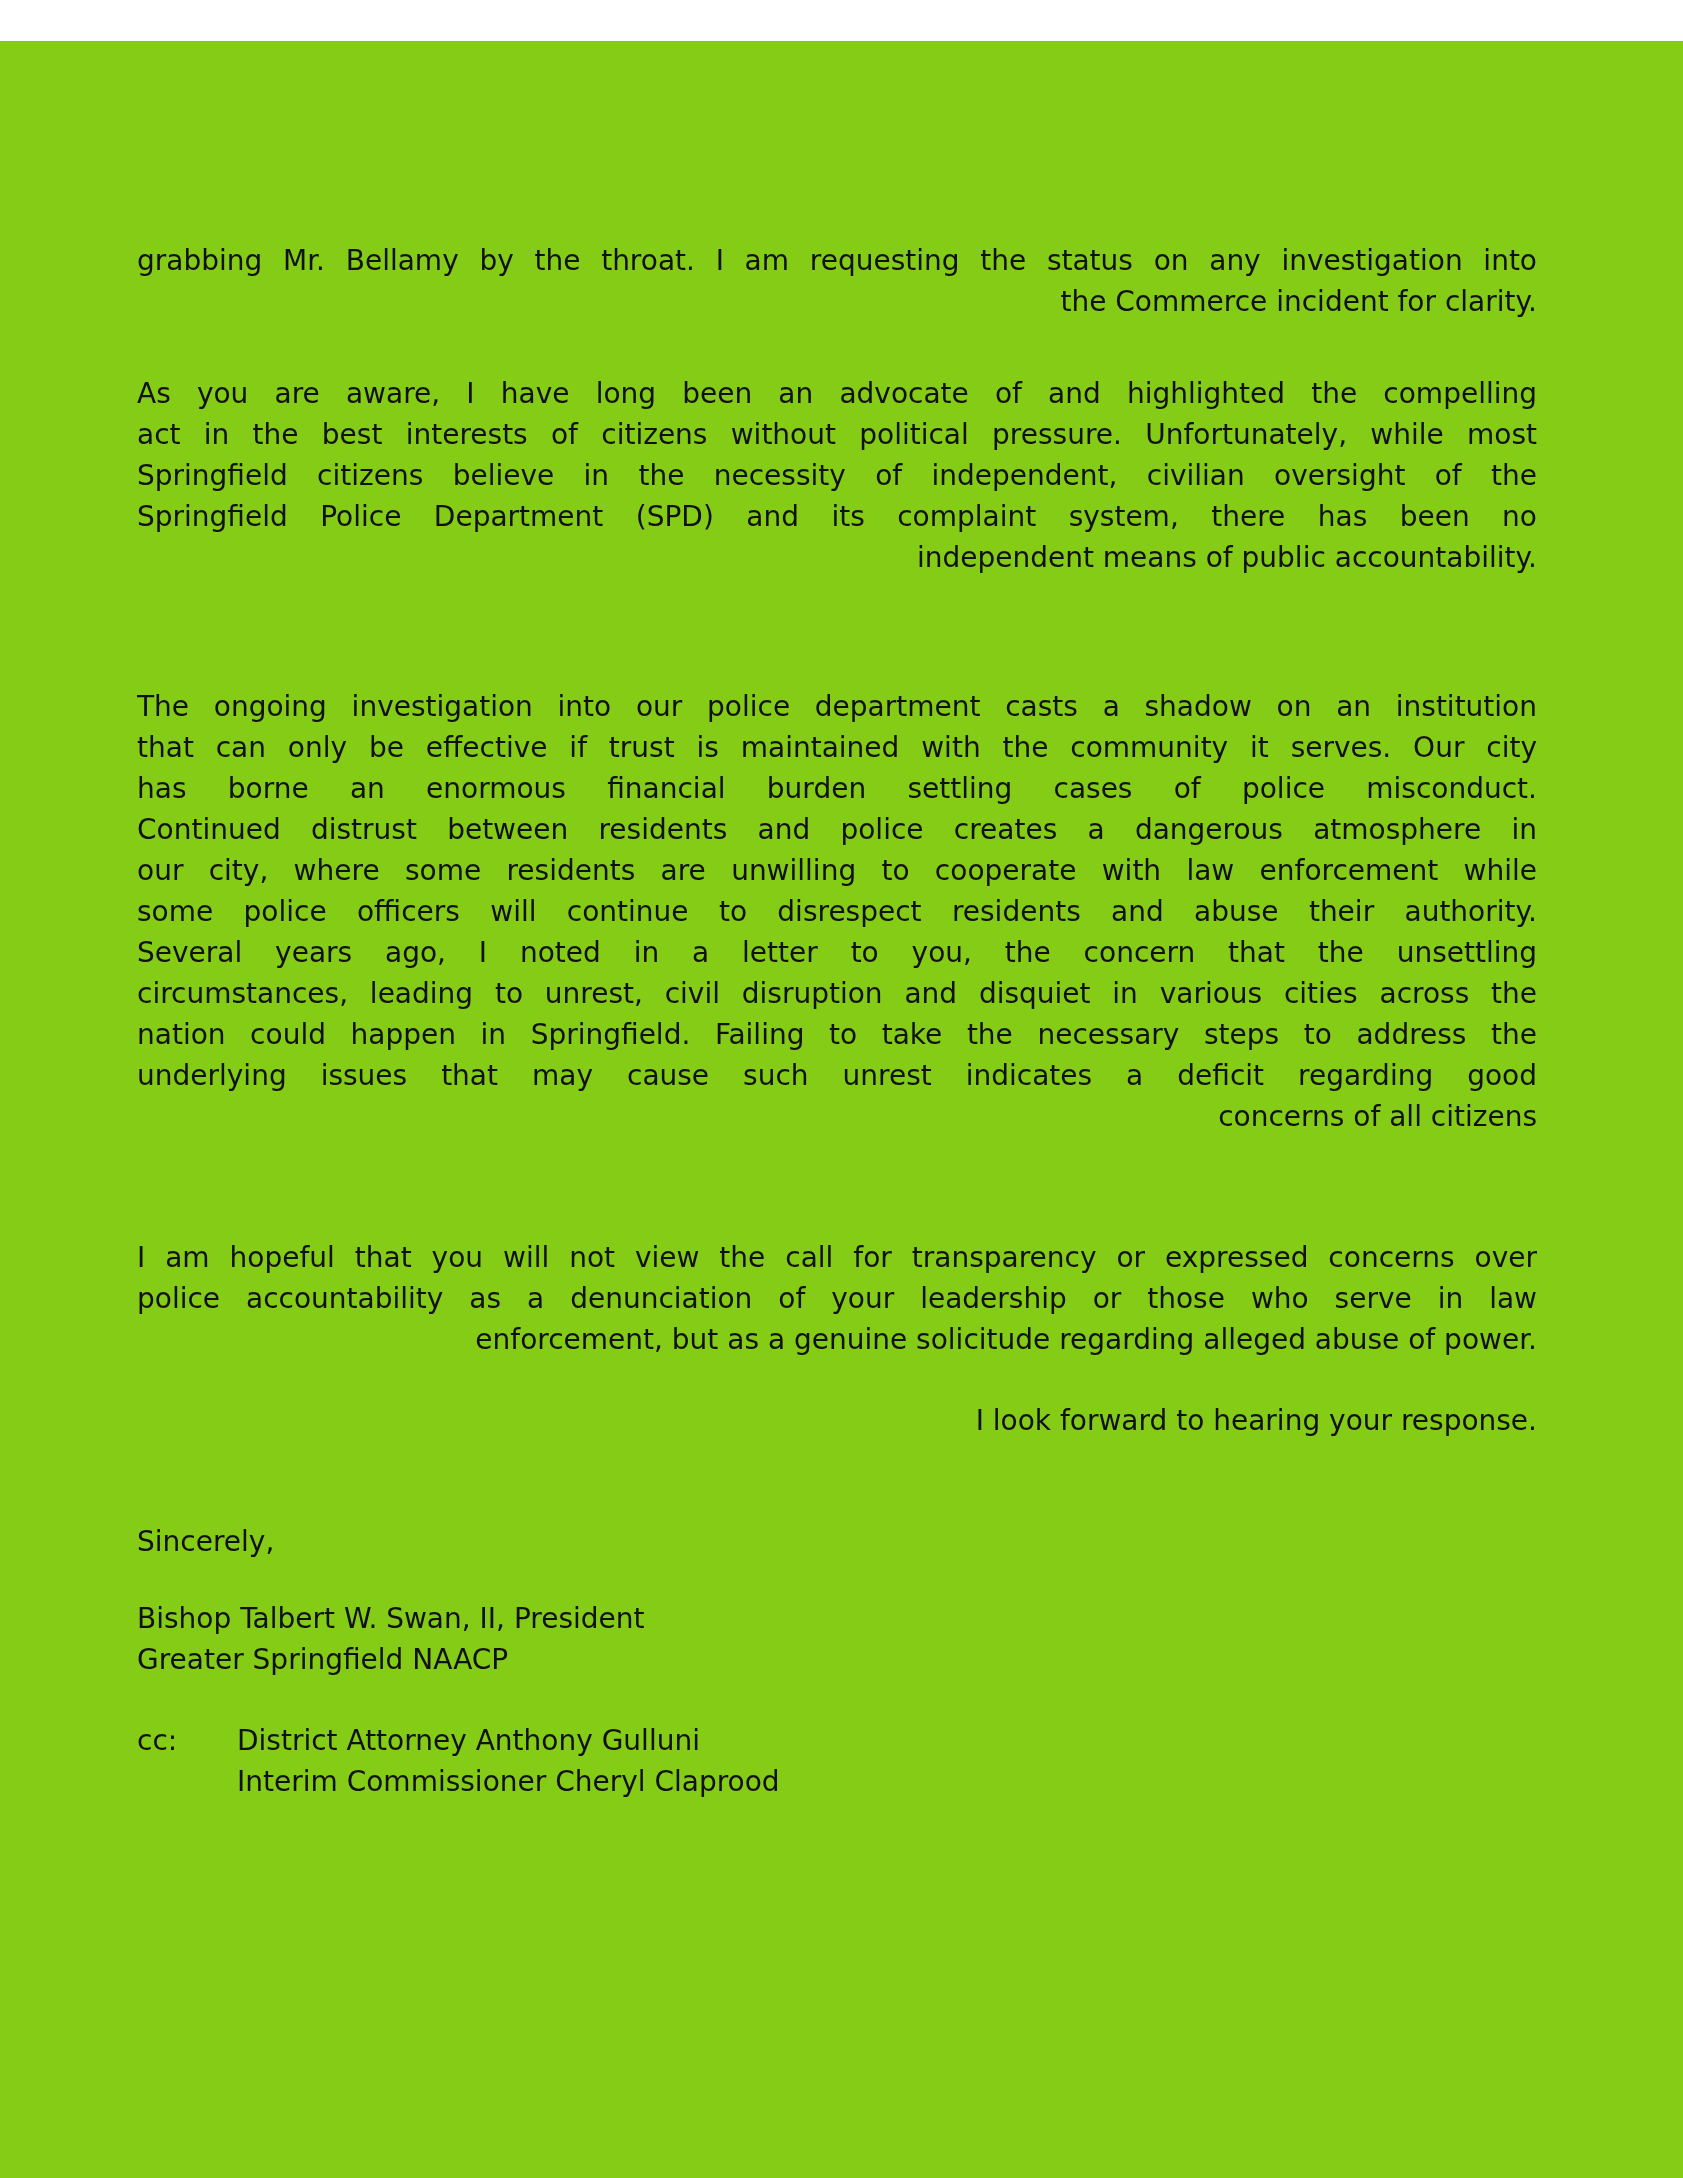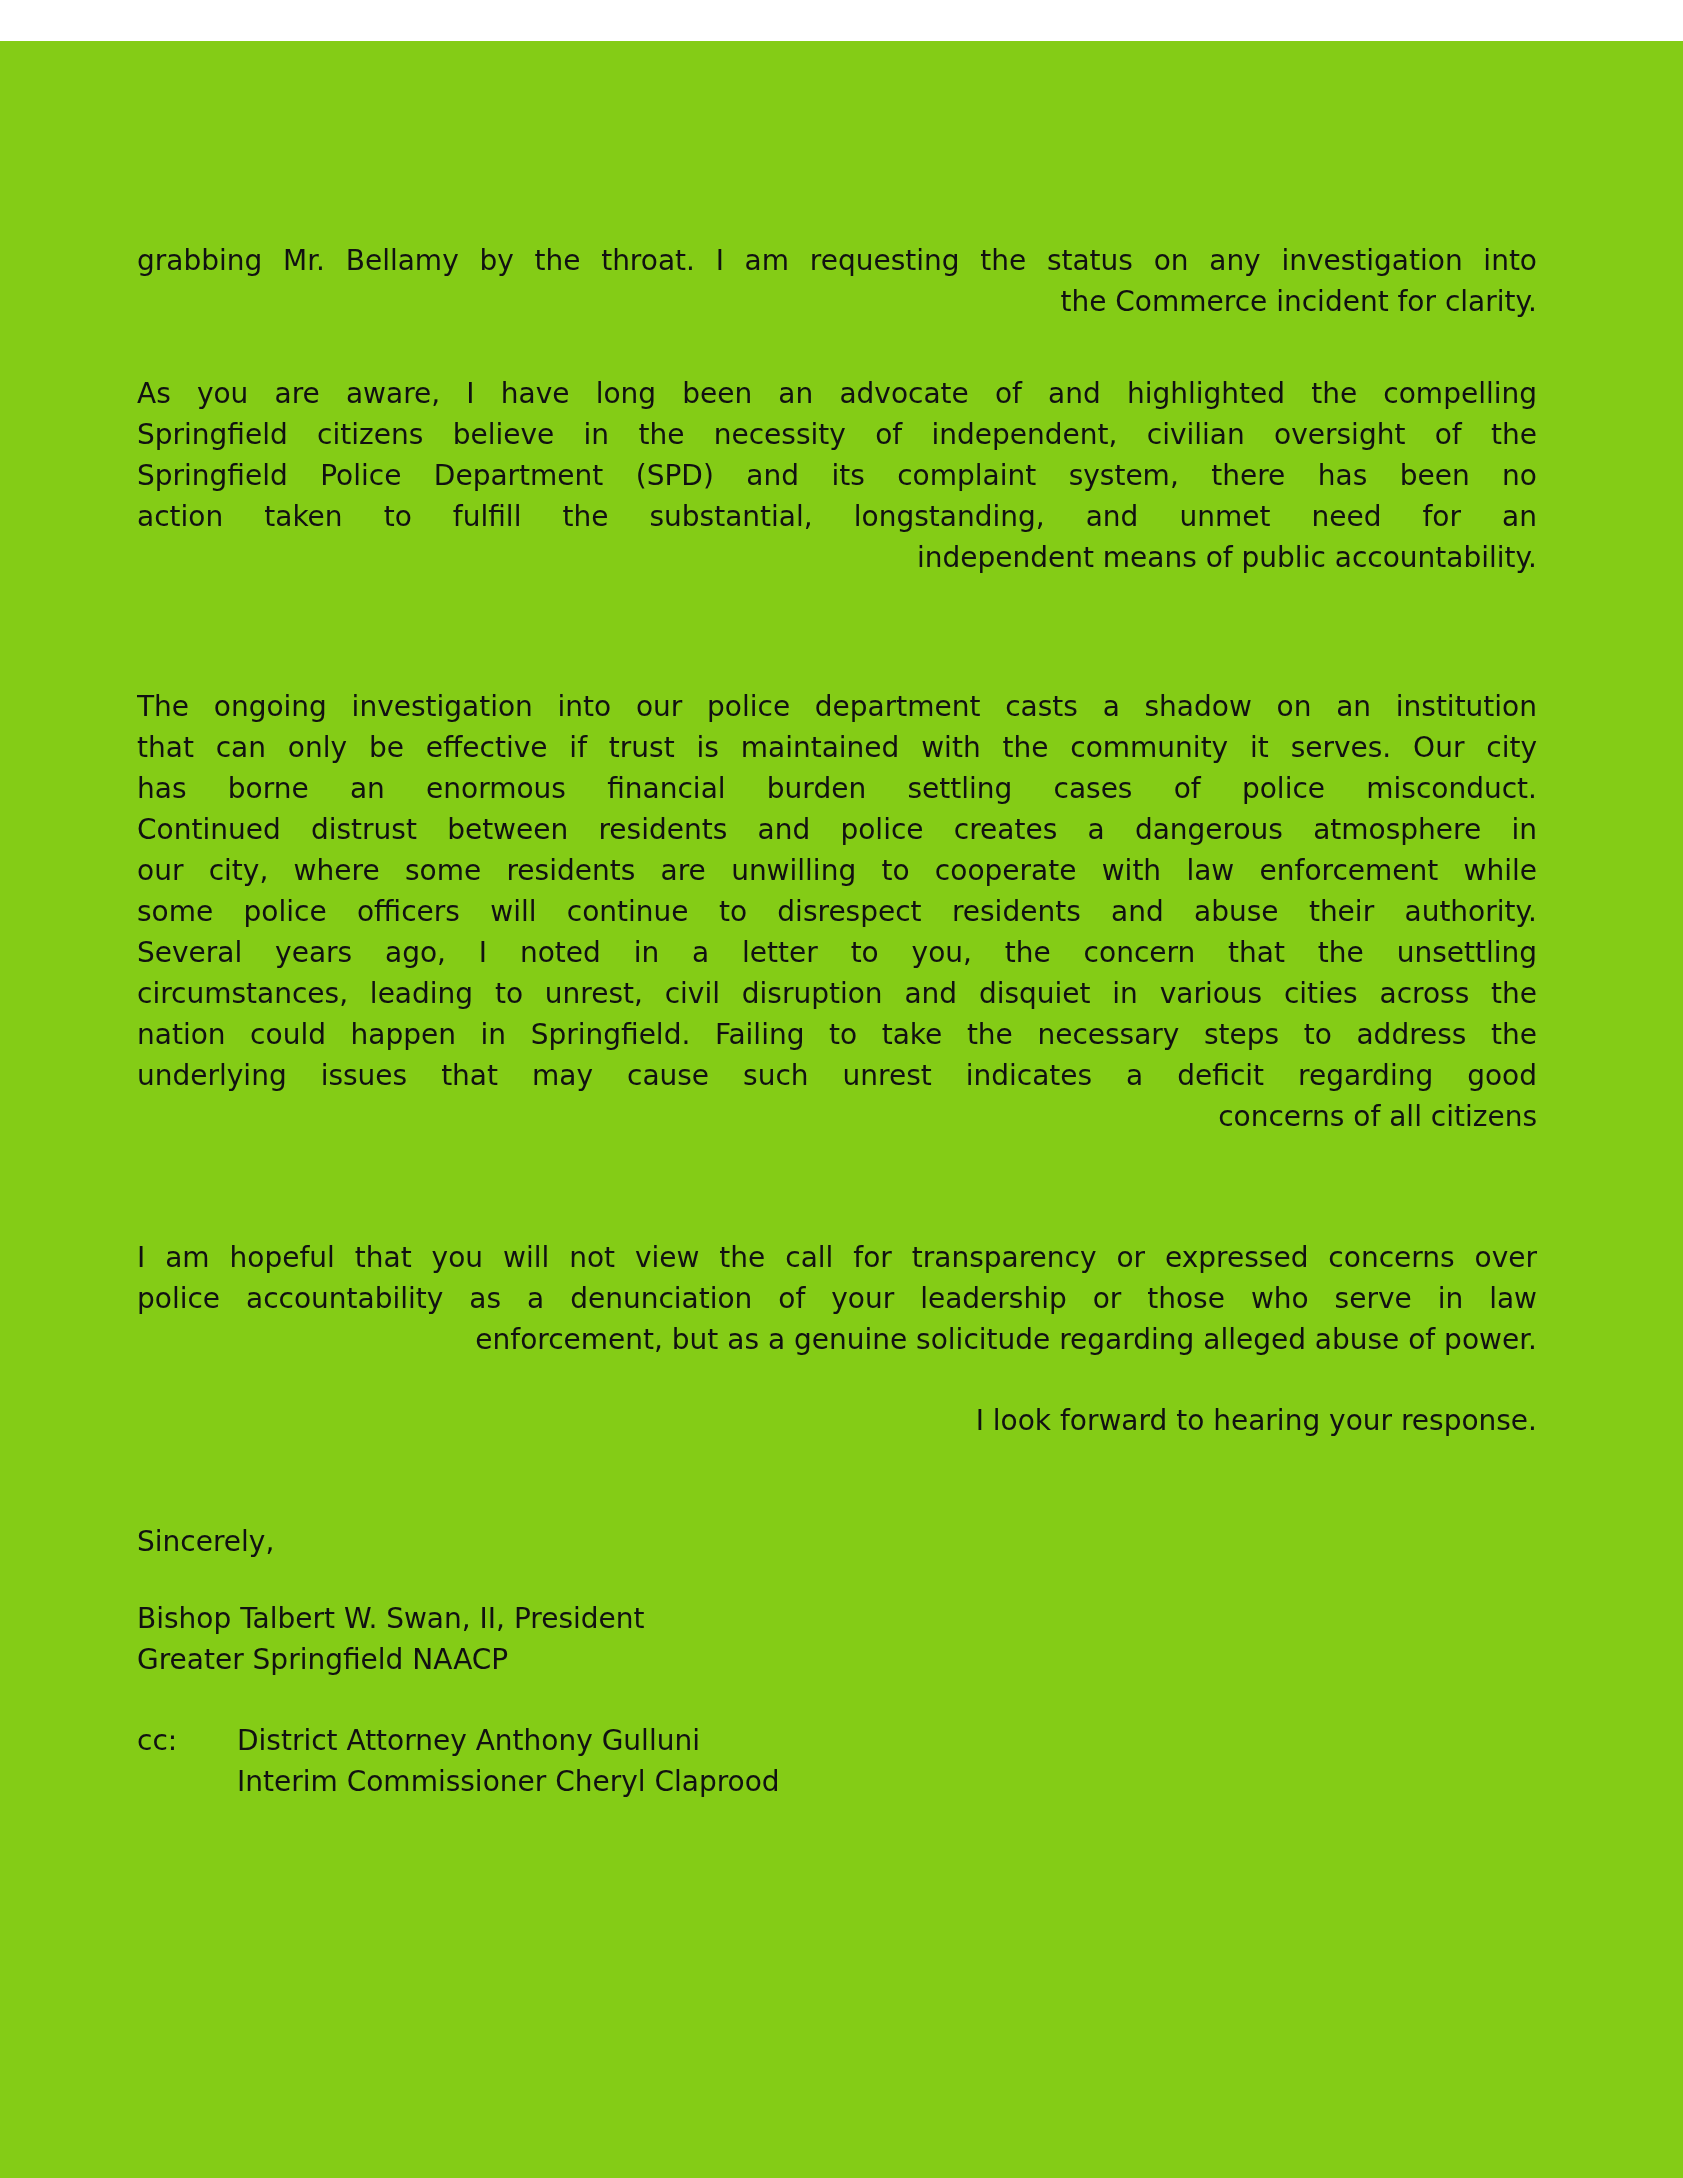--- a/index.html
+++ b/index.html
@@ -26,23 +26,23 @@
 
 <div class="page">
 
   <div class="para" style="top:199px;">
     <div class="line j">grabbing Mr. Bellamy by the throat. I am requesting the status on any investigation into</div>
     <div class="line l">the Commerce incident for clarity.</div>
   </div>
 
   <div class="para" style="top:332px;">
     <div class="line j">As you are aware, I have long been an advocate of and highlighted the compelling</div>
+    <div class="line j">act in the best interests of citizens without political pressure. Unfortunately, while most</div>
     <div class="line j">Springfield citizens believe in the necessity of independent, civilian oversight of the</div>
     <div class="line j">Springfield Police Department (SPD) and its complaint system, there has been no</div>
-    <div class="line j">action taken to fulfill the substantial, longstanding, and unmet need for an</div>
     <div class="line l">independent means of public accountability.</div>
   </div>
 
   <div class="para" style="top:645px;">
     <div class="line j">The ongoing investigation into our police department casts a shadow on an institution</div>
     <div class="line j">that can only be effective if trust is maintained with the community it serves. Our city</div>
     <div class="line j">has borne an enormous financial burden settling cases of police misconduct.</div>
     <div class="line j">Continued distrust between residents and police creates a dangerous atmosphere in</div>
     <div class="line j">our city, where some residents are unwilling to cooperate with law enforcement while</div>
     <div class="line j">some police officers will continue to disrespect residents and abuse their authority.</div>

